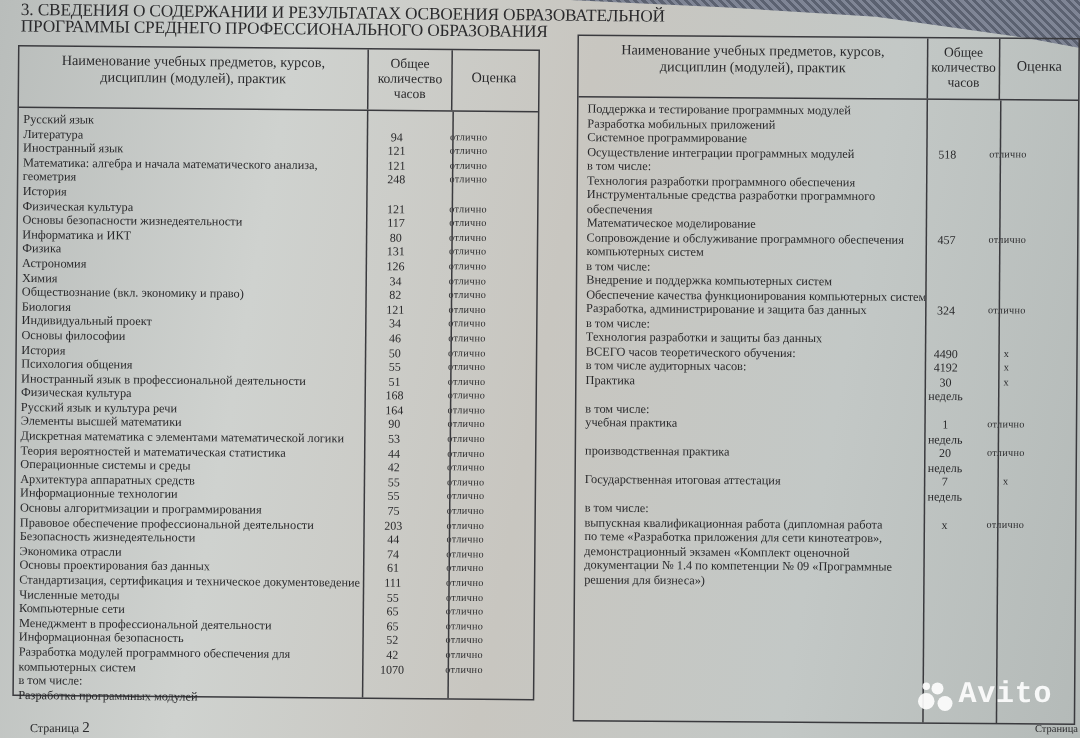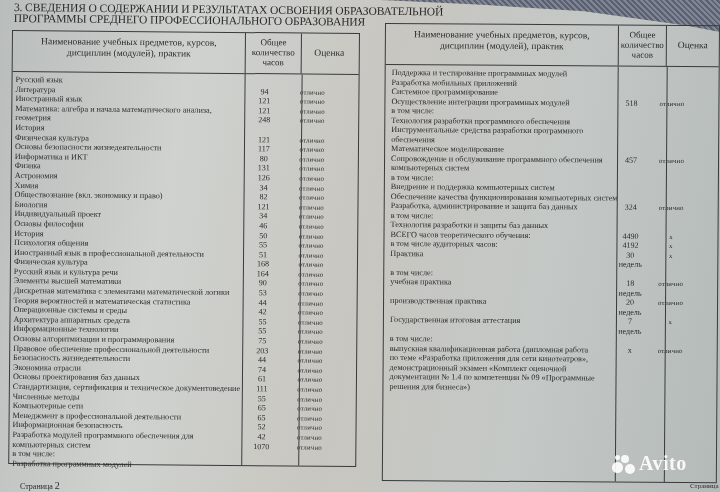--- a/index.html
+++ b/index.html
@@ -39,21 +39,21 @@
   .left .n { width:232px; } .left .h { width:40px; } .left .g { width:56px; }
   .right .n { width:232px; padding-left:6px;} .right .h { width:28px; } .right .g { width:53px; }
   .body { padding-top:3px; }
   .right .row { line-height:9.5px; }
   .pg-left { position:absolute; left:20px; top:480px; font-size:8px;text-align:right; }
   .pg-left b { font-size:10px; font-weight:normal; }
   .pg-right { position:absolute; left:690px; top:482px; font-size:7px; }
   .avito { position:absolute; left:612px; top:452px; display:flex; align-items:center; gap:3px; color:#ffffff; opacity:0.9; }
   .avito .dots { position:relative; width:24px; height:22px; }
   .avito .dots span { position:absolute; background:#fff; border-radius:50%; }
-  .avito .txt { font-family:Liberation Serif, serif; font-size:20px; font-weight:bold; letter-spacing:0.5px; }
+  .avito .txt { font-family:Liberation Mono, monospace; font-size:20px; font-weight:bold; letter-spacing:0.5px; }
 </style>
 </head>
 <body>
 
 <div class="fabric"></div>
 
 <div class="title">
   <div>3. Сведения о содержании и результатах освоения образовательной</div>
   <div>программы среднего профессионального образования</div>
 </div>
@@ -384,21 +384,21 @@
         <div class="h">30 недель</div>
         <div class="g">x</div>
       </div>
       <div class="row">
         <div class="n">в том числе:</div>
         <div class="h"></div>
         <div class="g"></div>
       </div>
       <div class="row">
         <div class="n">учебная практика</div>
-        <div class="h">18 недель</div>
+        <div class="h">1 недель</div>
         <div class="g">отлично</div>
       </div>
       <div class="row">
         <div class="n">производственная практика</div>
         <div class="h">20 недель</div>
         <div class="g">отлично</div>
       </div>
       <div class="row">
         <div class="n">Государственная итоговая аттестация</div>
         <div class="h">7 недель</div>

